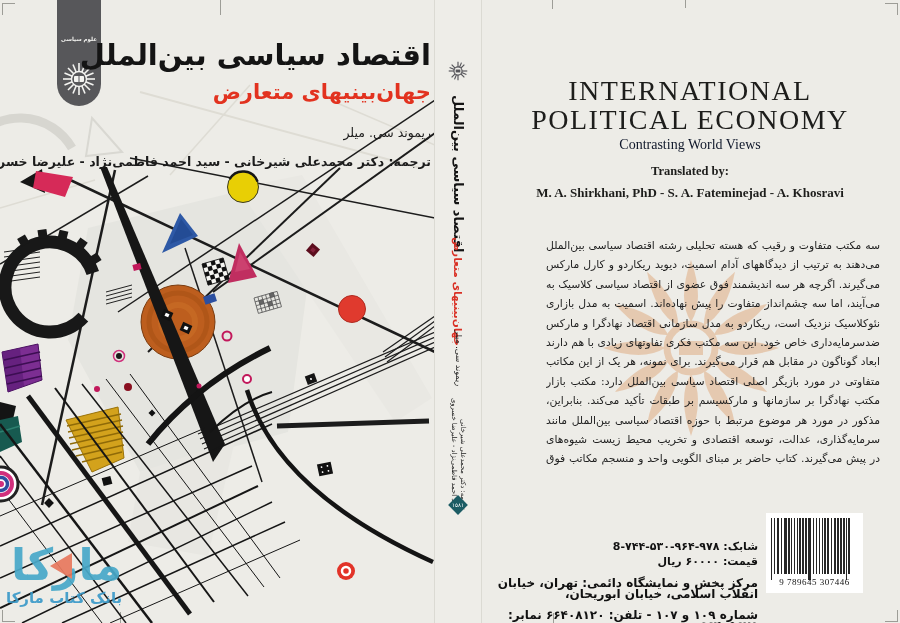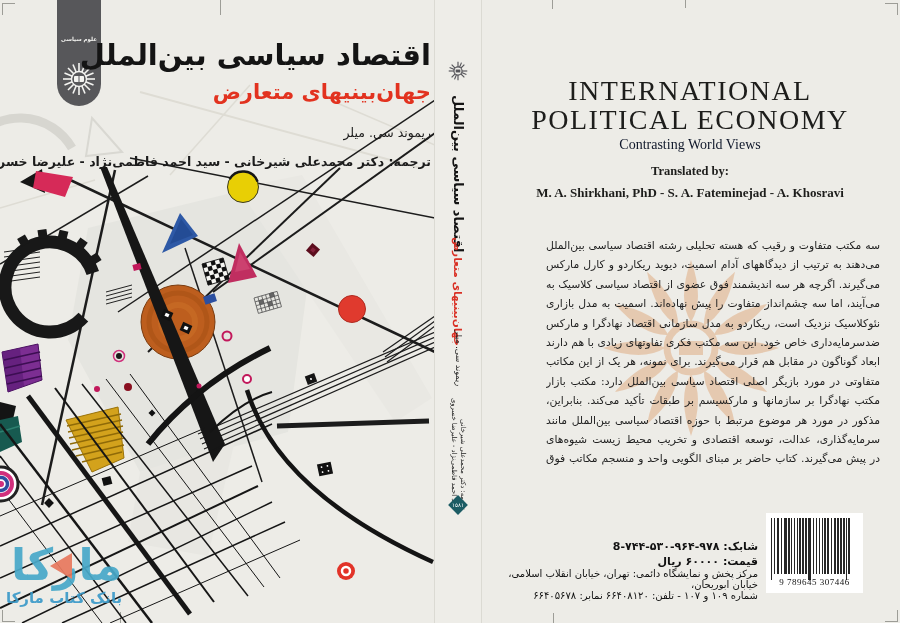--- a/index.html
+++ b/index.html
@@ -44,21 +44,21 @@
   .b-translab{font-size:12.5px;font-weight:bold;margin-top:11px;}
   .b-translators{font-size:13px;font-weight:bold;margin-top:6px;}
   .b-watermark{position:absolute;left:111px;top:248px;opacity:.5;}
   .b-para{position:absolute;left:66px;top:236px;width:334px;direction:rtl;color:#1f1f1f;
           font-size:10.8px;line-height:19.4px;}
   .para-line{text-align:justify;text-align-last:justify;height:19.4px;overflow:hidden;}
   .para-line:last-child{text-align-last:right;}
   .b-bottom{position:absolute;top:540px;right:142px;direction:rtl;text-align:right;color:#111;}
   .b-isbn{font-size:11px;font-weight:bold;}
   .b-price{font-size:11px;font-weight:bold;margin-top:2px;}
-  .b-addr{font-size:10px;font-weight:normal;line-height:11px;margin-top:0;}
+  .b-addr{font-size:12px;font-weight:bold;line-height:11px;margin-top:10px;}
   .barcode{position:absolute;left:286px;top:513px;width:97px;height:80px;background:#fff;}
   .bars{position:absolute;left:5px;top:5px;width:87px;height:60px;display:flex;align-items:flex-start;}
   .bar{background:#262626;height:56px;}
   .bar.g{height:62px;}
   .bar-num{position:absolute;left:0;top:64px;width:100%;text-align:center;
            font-family:Liberation Serif, serif;font-size:9px;color:#111;letter-spacing:.5px;}
   
   .manka{position:absolute;left:6px;top:543px;z-index:5;opacity:.93;}
   .manka-logo{position:relative;font-size:44px;font-weight:bold;color:#49a9c9;line-height:44px;
               letter-spacing:-2px;direction:rtl;}

